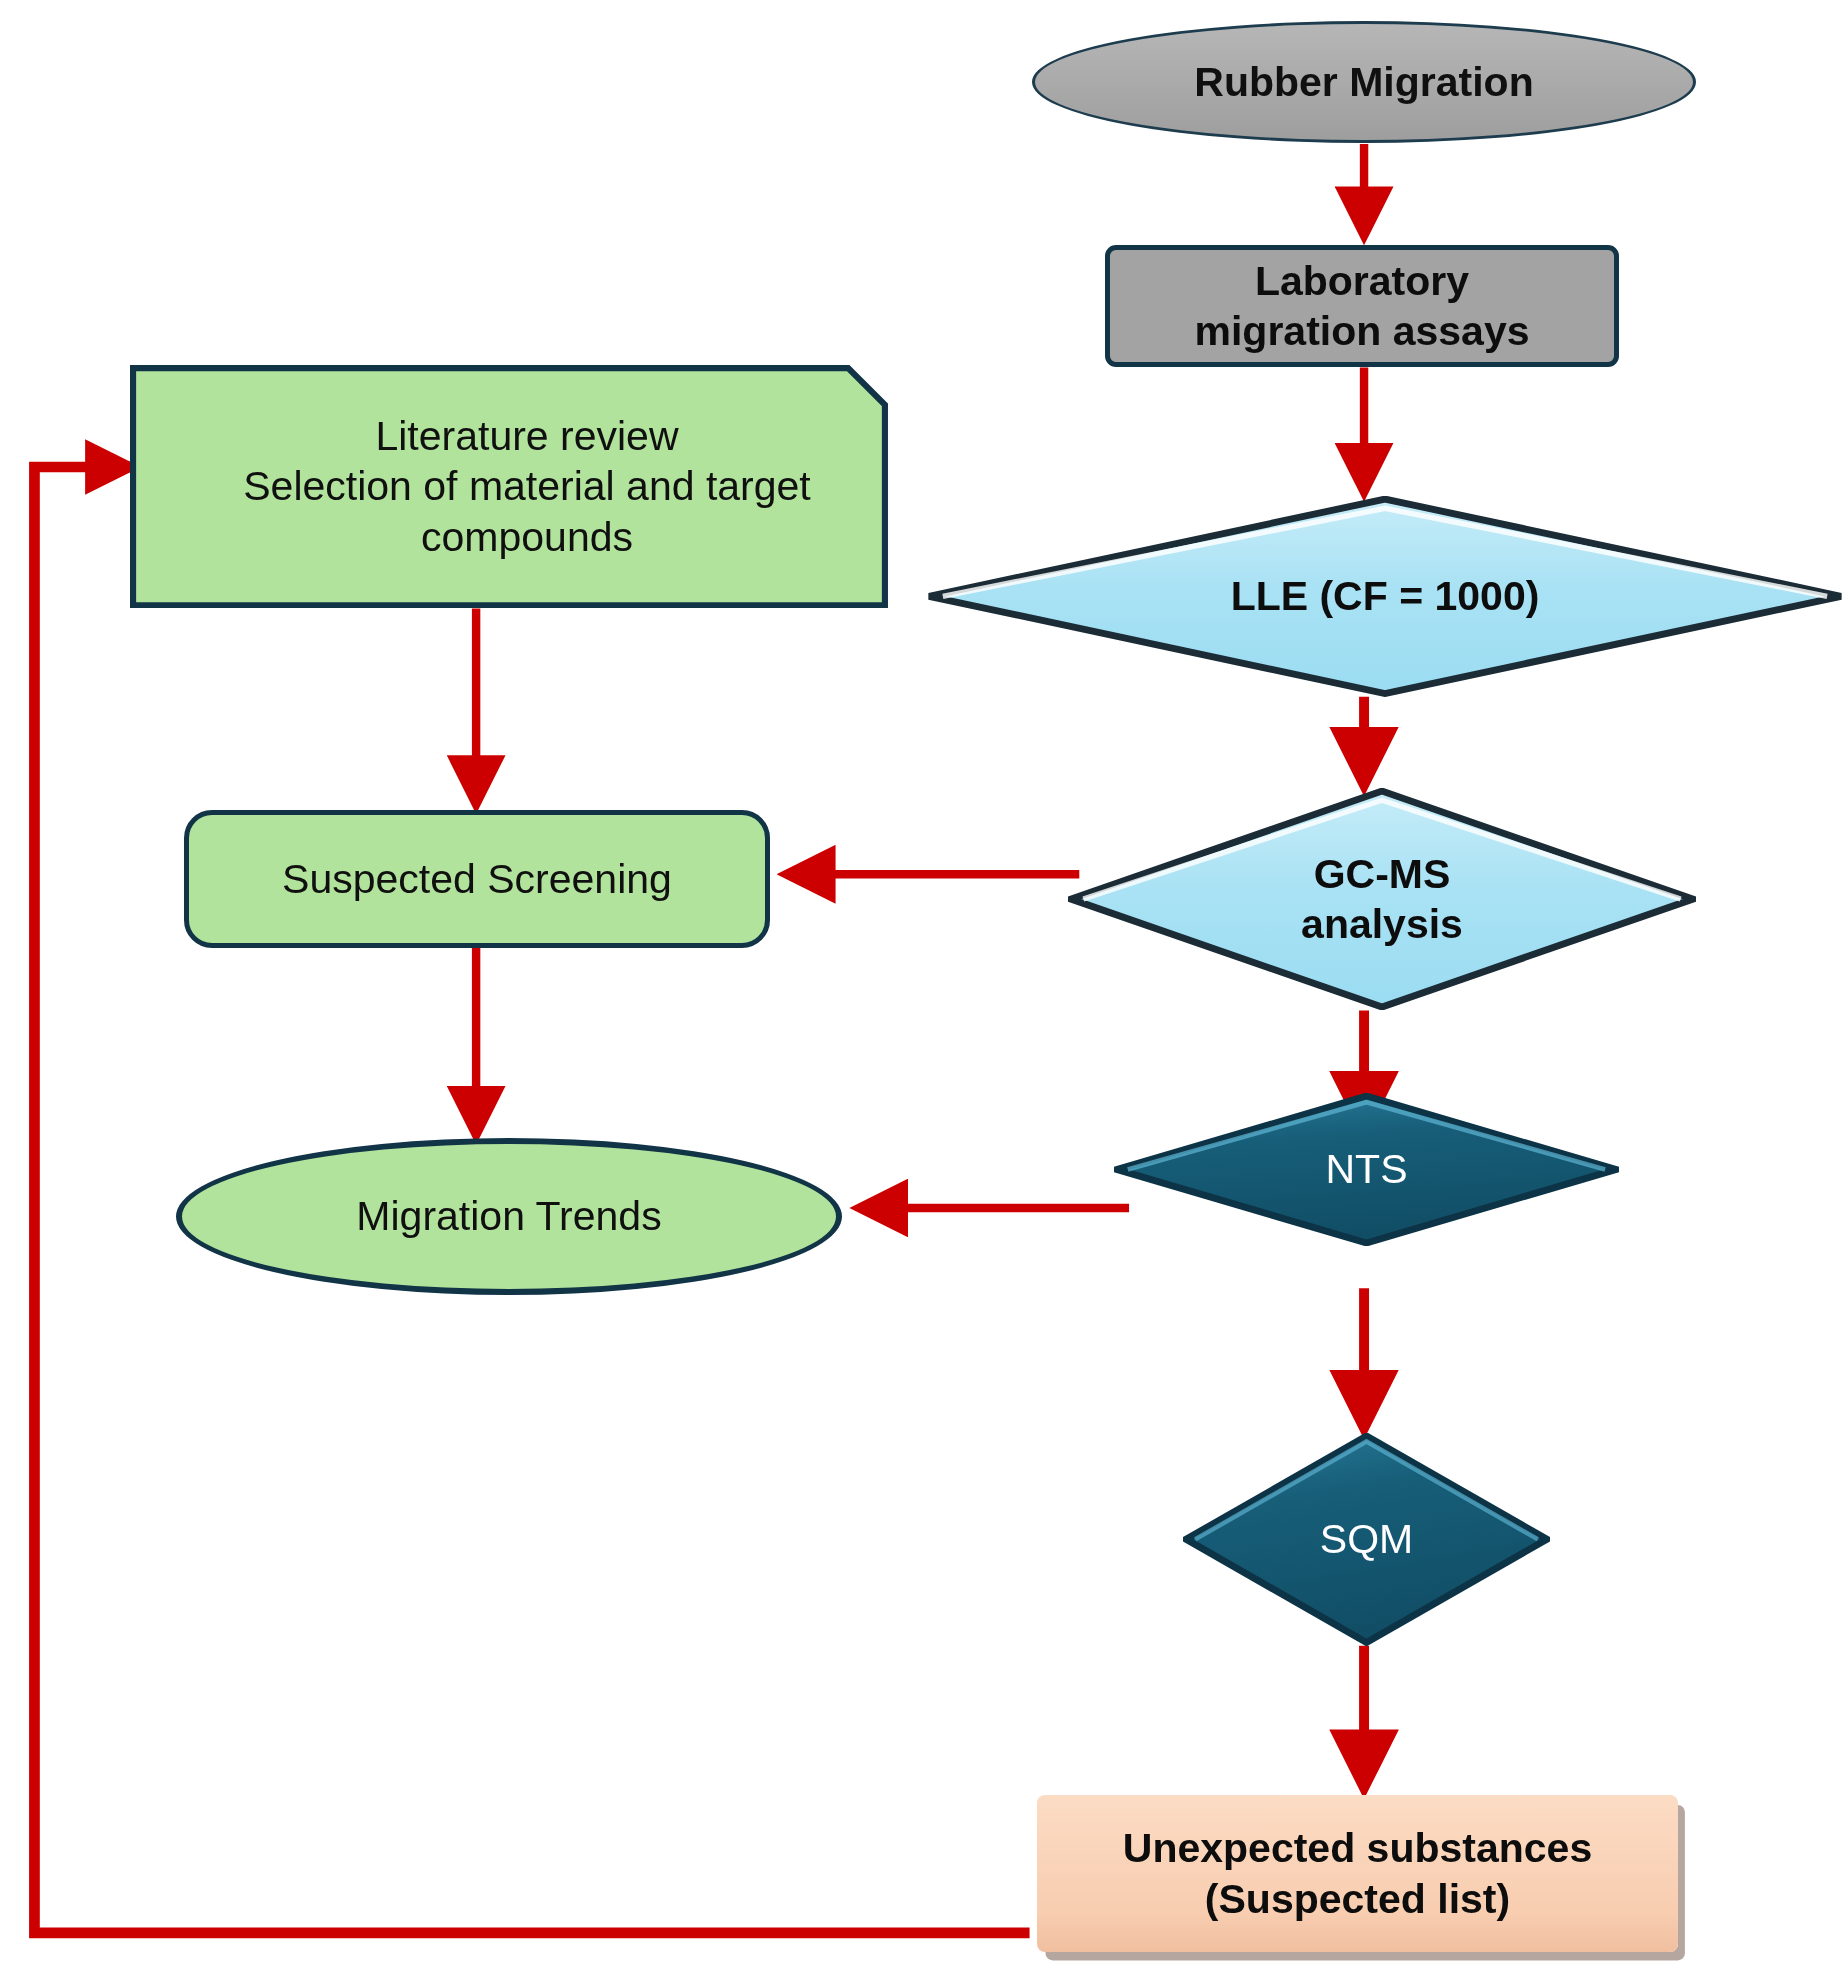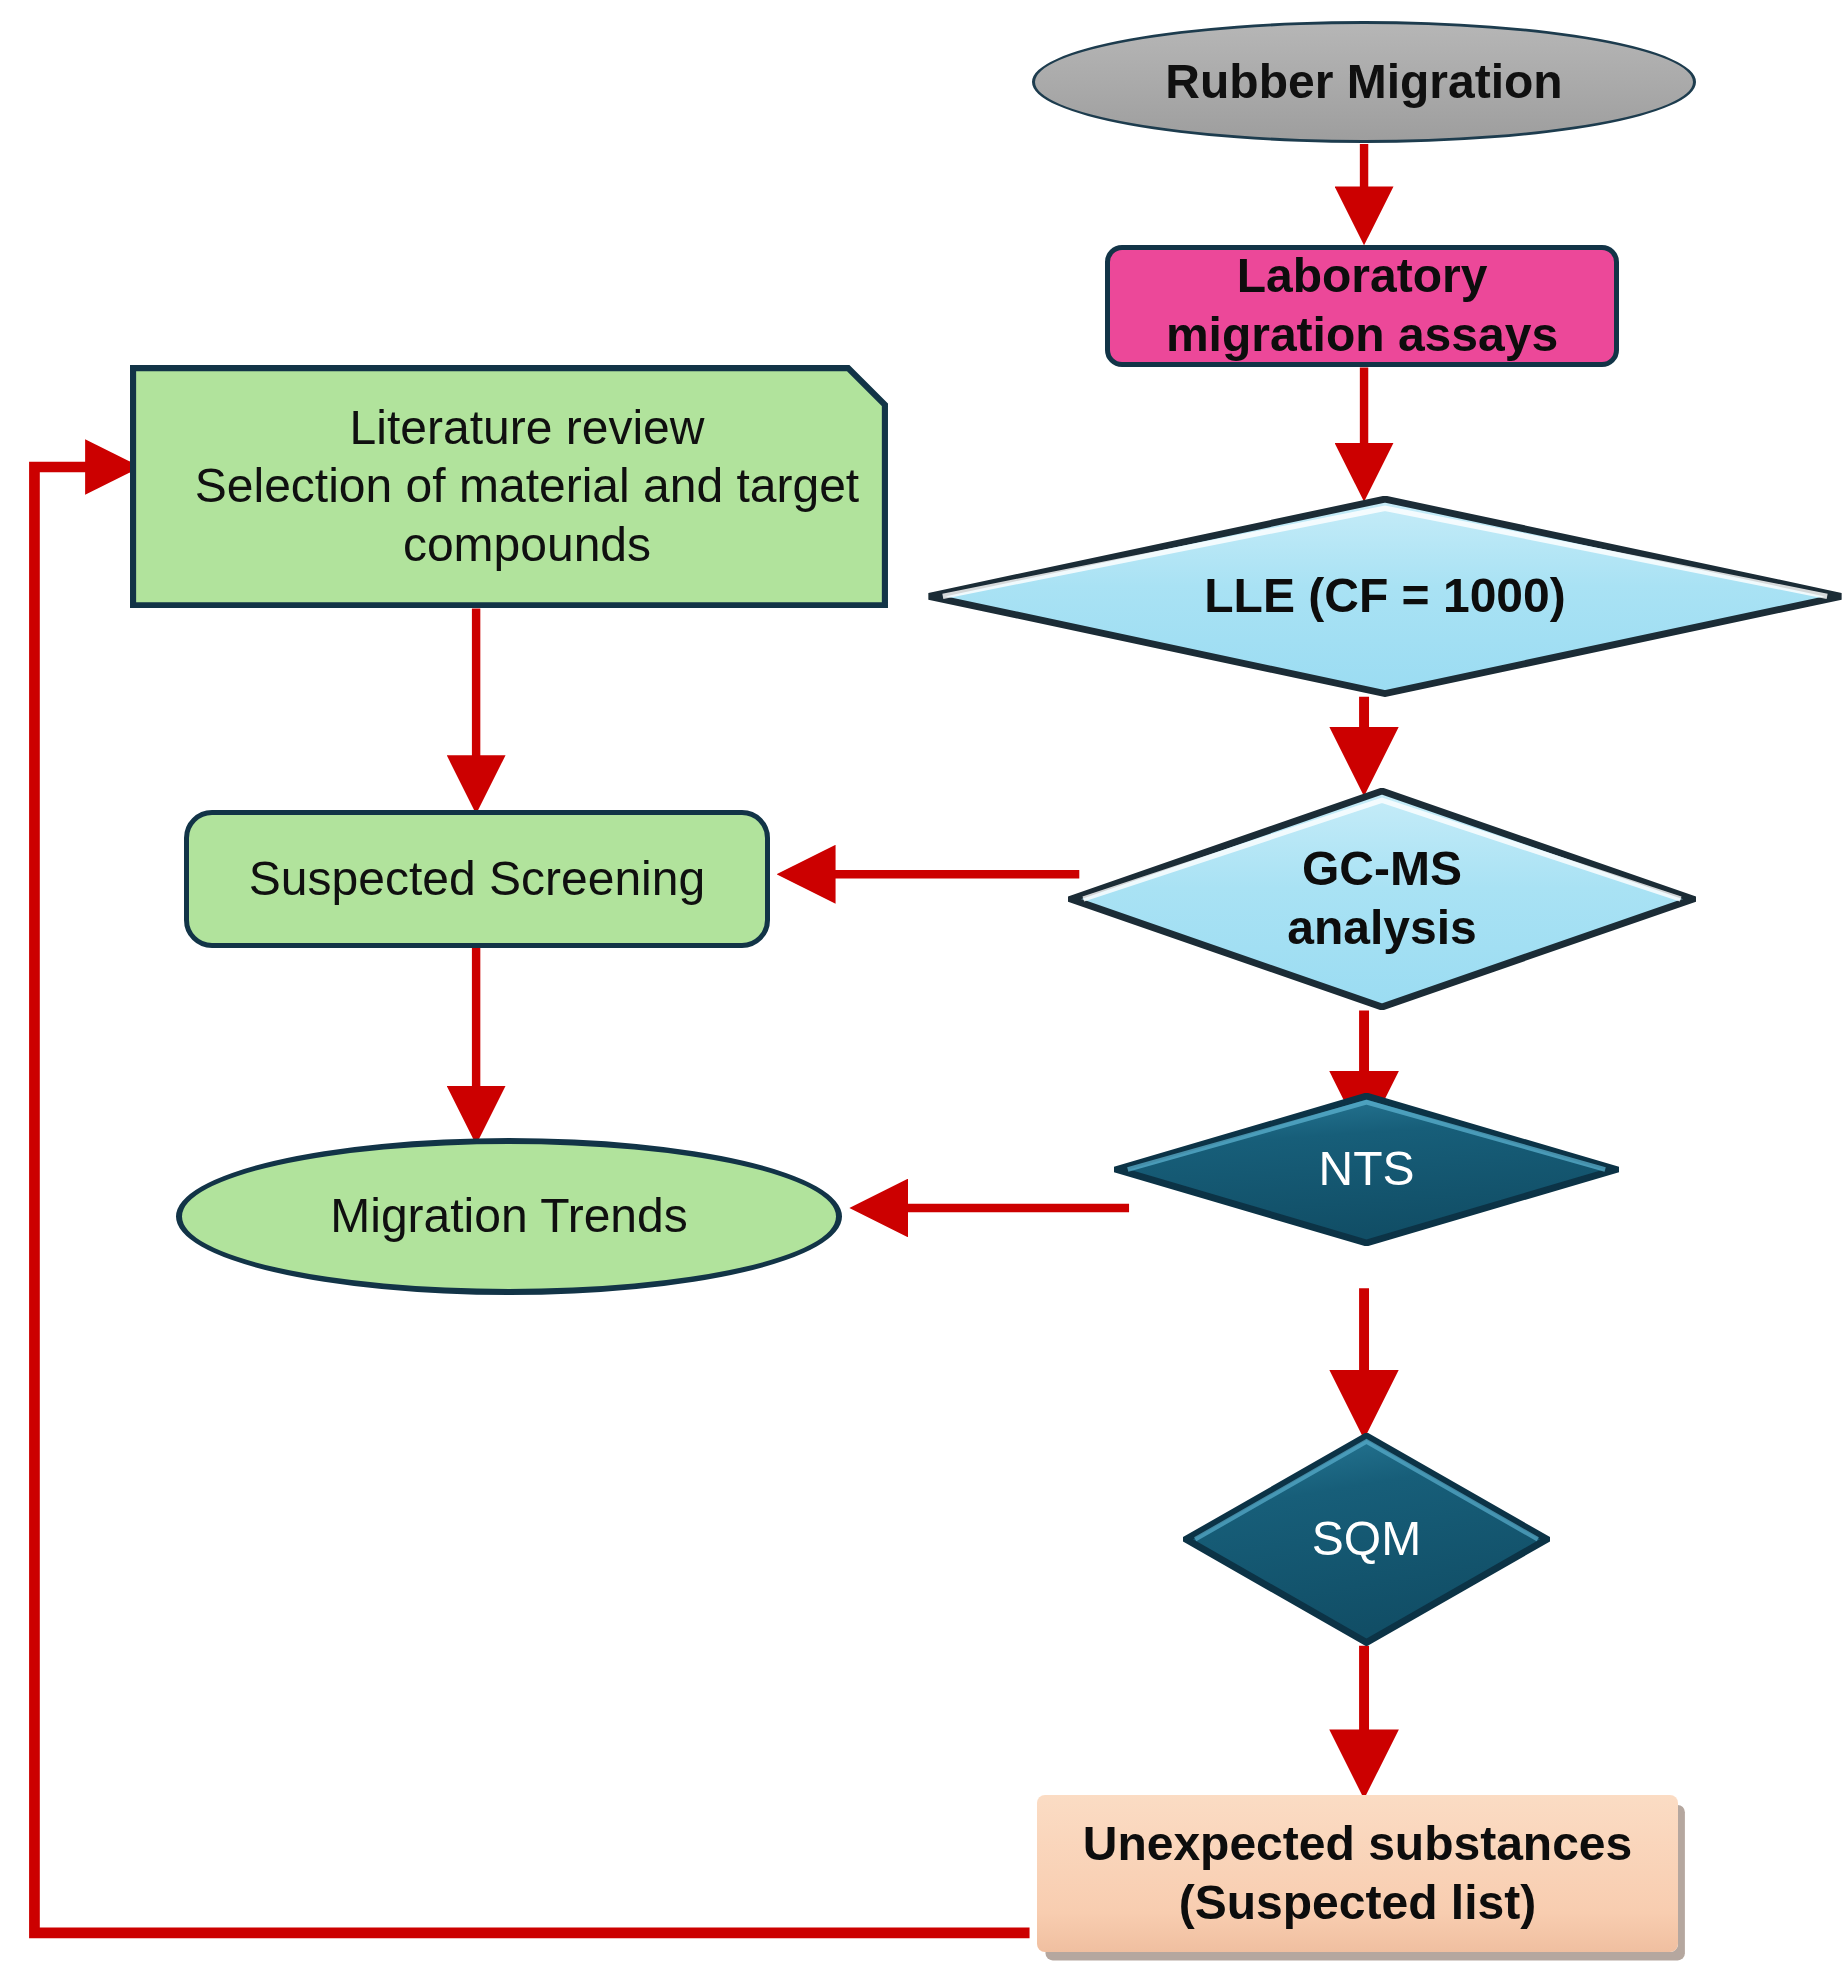--- a/index.html
+++ b/index.html
@@ -49,23 +49,23 @@
   
   .ellipse-green {
     border-radius: 50%;
     background: #b1e39c;
     border: 6.9px solid #123447;
     color: #101010;
   }
 
   
   .box-blue {
-    background: #ec4899;
+    background: #a3a3a3;
     border: 5.4px solid #123447;
-    border-radius: 17px;
+    border-radius: 11px;
     color: #0d0d0d;
     font-weight: bold;
   }
   .box-green {
     background: #b1e39c;
     border: 5.4px solid #123447;
     border-radius: 28px;
     color: #101010;
   }
   .box-peach {
@@ -104,21 +104,21 @@
   .diamond .dshape {
     position: absolute;
     inset: 0;
     z-index: 1;
   }
   .diamond .label { z-index: 4; }
   .d-light .label { color: #0d0d0d; font-weight: bold; }
   .d-dark  .label { color: #ffffff; }
 
   
-  .fs-54 { font-size: 48px; }
+  .fs-54 { font-size: 41px; }
 </style>
 </head>
 <body>
 
 <div id="canvas">
 
   <svg id="edges" viewBox="0 0 2409 2593" xmlns="http://www.w3.org/2000/svg">
     <defs>
       <marker id="ah" markerWidth="7" markerHeight="7" refX="5.6" refY="3.5" orient="auto" markerUnits="strokeWidth">
         <path d="M0,0 L7,3.5 L0,7 z" fill="#cc0000"></path>

